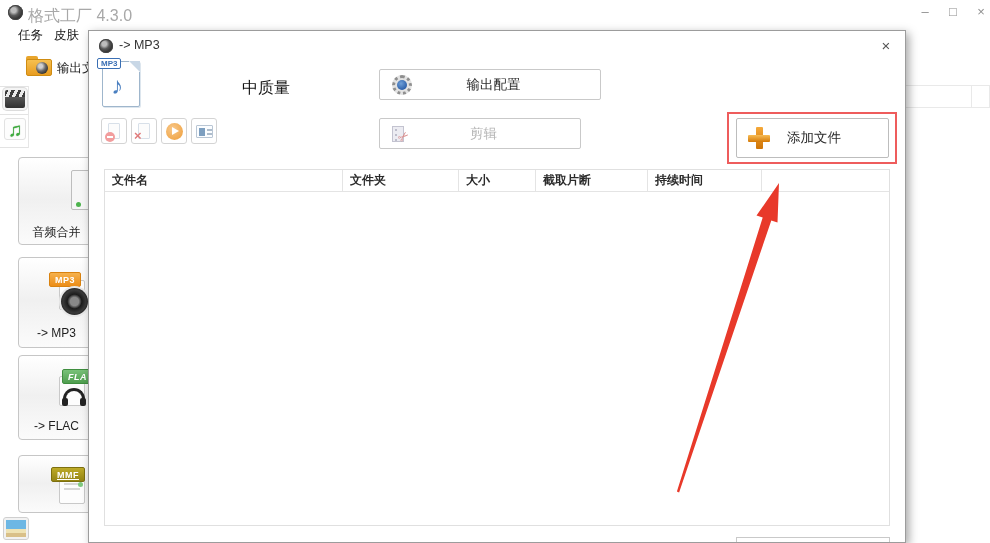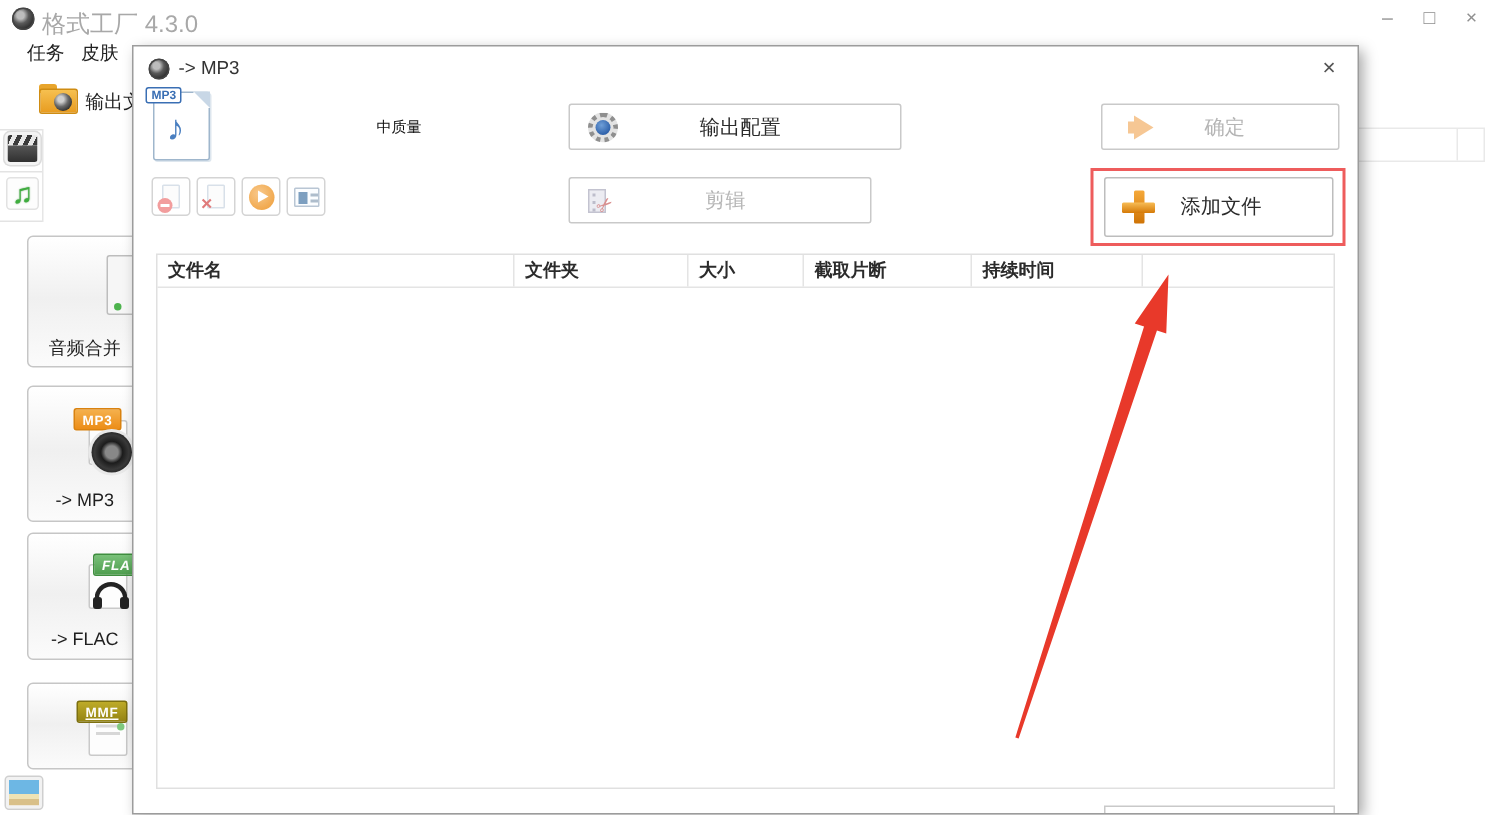--- a/index.html
+++ b/index.html
@@ -74,21 +74,21 @@
 
   
   .mp3file { left:13px; top:30px; width:38px; height:46px; background:#fff;
     border:1px solid #9fb6cc; border-radius:2px; box-shadow:1px 1px 0 #dde6ee; }
   .mp3file .fold { position:absolute; right:-1px; top:-1px; width:0; height:0;
     border-left:11px solid #c8d7e6; border-top:11px solid #fff; transform:rotate(180deg); }
   .mp3file .fbadge { position:absolute; left:-6px; top:-4px; background:#fff; border:1px solid #3a6fb4;
     color:#3a6fb4; font-size:8px; font-weight:bold; padding:0 3px; border-radius:2px; }
   .mp3file .note { position:absolute; left:8px; top:10px; font-size:24px; color:#4a7fc0; }
 
-  .quality { left:117px; top:47px; width:120px; text-align:center; font-size:10px; color:#111; }
+  .quality { left:117px; top:47px; width:120px; text-align:center; font-size:16px; color:#111; }
 
   .btn { border:1px solid #c9c9c9; border-radius:2px; background:#fff; display:flex;
     align-items:center; font-size:13.5px; color:#2b2b2b; }
   .btn .lbl { flex:1; text-align:center; padding-right:26px; }
   .btn-output { left:290px; top:38px; width:222px; height:31px; }
   .btn-clip { left:290px; top:87px; width:202px; height:31px; color:#b5b5b5; }
   .btn-ok { left:645px; top:38px; width:159px; height:31px; color:#b5b5b5; }
   .btn-add { left:647px; top:87px; width:153px; height:40px; border-color:#bdbdbd; }
   .btn .ic { width:22px; height:22px; margin-left:11px; position:relative; flex:none; }
 
@@ -241,26 +241,20 @@
       <span class="clip-film">
           <i style="top:2px;"></i>
           <i style="top:7px;"></i>
           <i style="top:12px;"></i>
         </span>
       <span class="clip-sc">✂</span>
     </span>
     <span class="lbl">剪辑</span>
   </div>
 
-  <div class="abs btn btn-ok">
-    <span class="ic" style="margin-left:20px;">
-      <span class="okarrow"></span>
-    </span>
-    <span class="lbl" style="padding-right:36px;">确定</span>
-  </div>
 
   <div class="abs red-box"></div>
   <div class="abs btn btn-add">
     <span class="ic">
       <span class="plus-v"></span>
         <span class="plus-h"></span>
     </span>
     <span class="lbl" style="padding-right:30px;">添加文件</span>
   </div>
 

